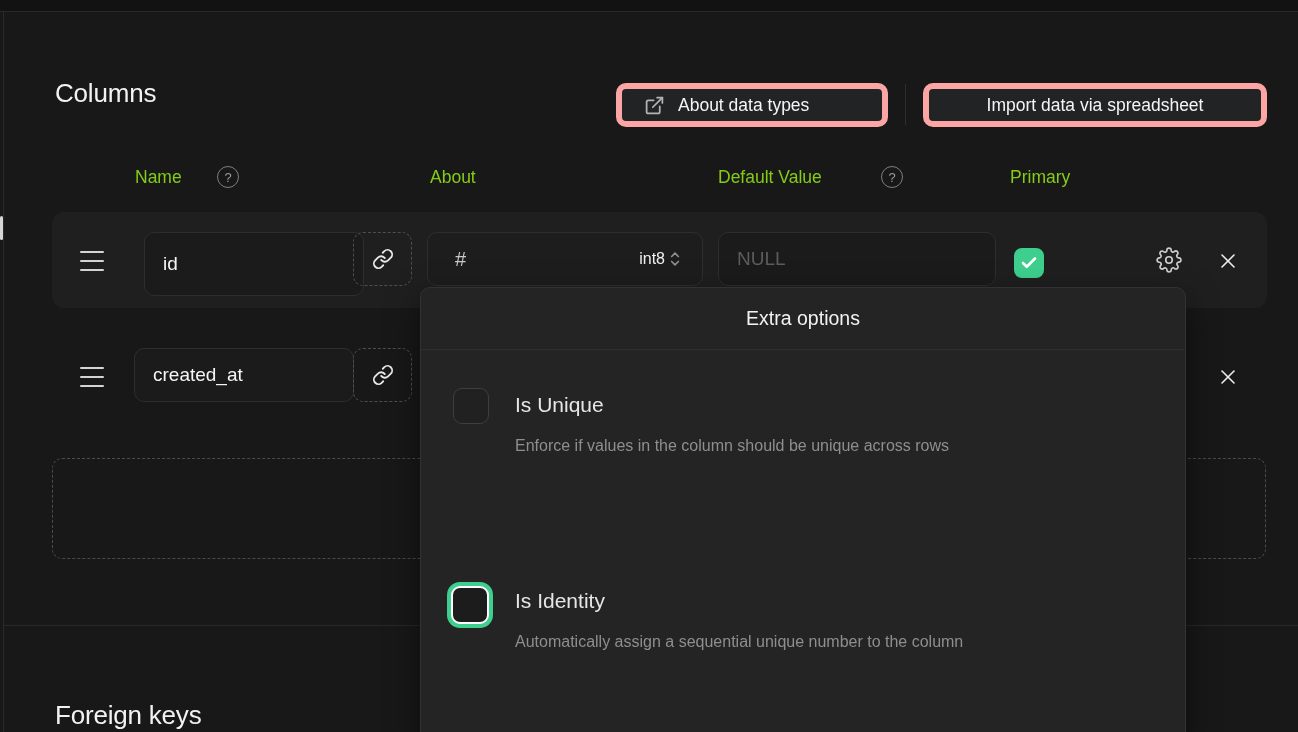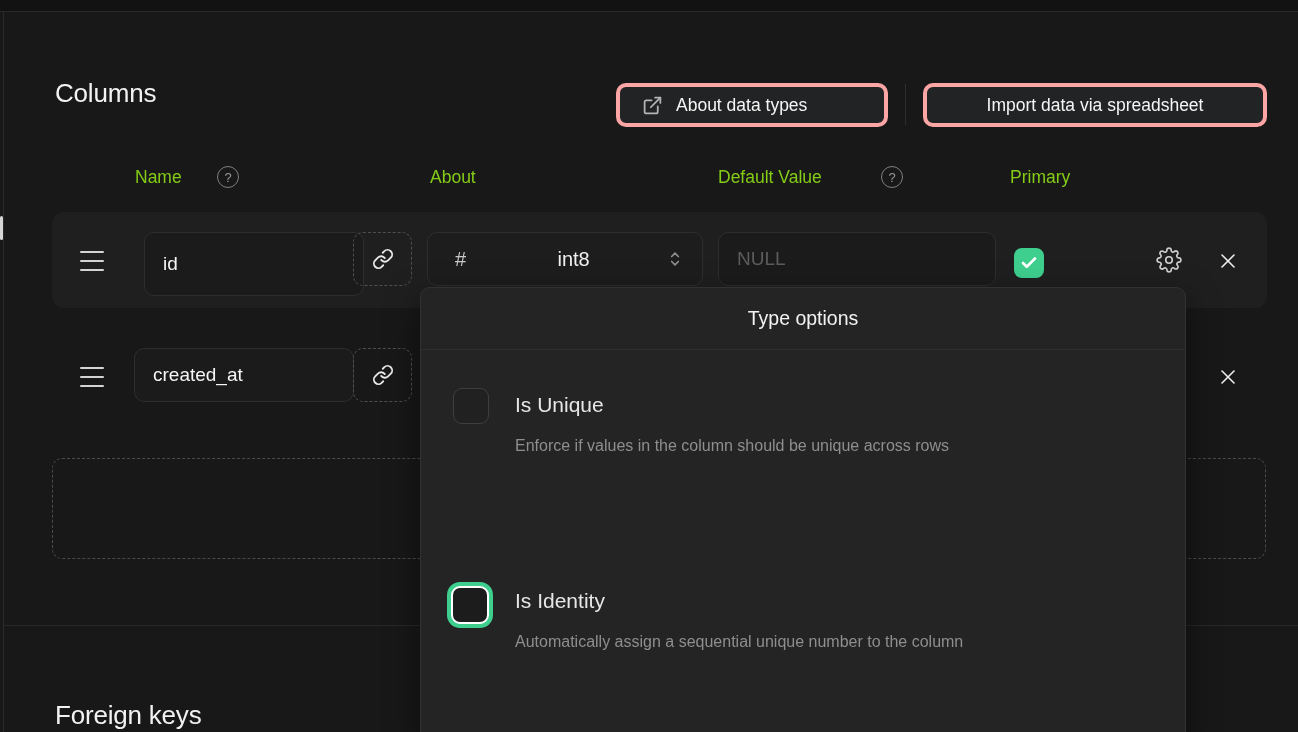--- a/index.html
+++ b/index.html
@@ -11,21 +11,21 @@
   }
   .abs{position:absolute;box-sizing:border-box;}
   .top-strip{left:0;top:0;width:1298px;height:12px;background:#121212;border-bottom:1px solid #2a2a2a;}
   .left-border{left:3px;top:12px;width:1px;height:720px;background:#2a2a2a;}
   .left-marker{left:0;top:216px;width:3px;height:24px;background:#d6d6d6;border-radius:2px;}
 
   .section-title{color:#f2f2f2;font-size:26px;letter-spacing:-0.2px;}
 
   .btn{
     display:flex;align-items:center;height:44px;border-radius:10px;
-    background:#222324;border:4px solid #fca5a5;color:#f5f5f5;
+    background:#222324;border:6px solid #fca5a5;color:#f5f5f5;
     font-size:17.5px;font-family:inherit;cursor:pointer;padding:0 22px;gap:13px;
   }
   .btn .ico{display:flex;color:#b4b4b4;}
   .btn-divider{width:1px;height:41px;background:#2e2e2e;}
 
   .col-header{color:#84cc16;font-size:17.5px;}
   .help-circle{
     width:22px;height:22px;border:1.5px solid #7f7f7f;border-radius:50%;
     color:#9a9a9a;font-size:13px;display:flex;align-items:center;justify-content:center;
   }
@@ -41,21 +41,21 @@
   .field::placeholder{color:#5c5c5c;}
   .link-btn{
     background:transparent;border:1px dashed #4f4f4f;border-radius:10px;
     color:#e8e8e8;display:flex;align-items:center;justify-content:center;cursor:pointer;
   }
   .type-select{
     background:#1d1d1d;border:1px solid #2e2e2e;border-radius:10px;
     display:flex;align-items:center;padding:0 17px 0 27px;cursor:pointer;
   }
   .type-select .hash{color:#c9c9c9;font-size:20px;}
-  .type-select .tlabel{color:#f0f0f0;font-size:20px;margin-left:16px;flex:1;text-align:center;}
+  .type-select .tlabel{color:#f0f0f0;font-size:16px;margin-left:16px;flex:1;text-align:right;}
   .type-select .chevrons{color:#8f8f8f;display:flex;}
 
   .checkbox-green{
     width:30px;height:30px;border-radius:8px;background:#3ecf8e;border:none;
     display:flex;align-items:center;justify-content:center;color:#fff;cursor:pointer;
   }
   .icon-btn{background:transparent;border:none;padding:0;display:flex;cursor:pointer;}
   .gear{color:#cfcfcf;}
   .xmark{color:#ededed;}
 
@@ -195,21 +195,21 @@
   </button>
 
   <div class="abs dashed-box" style="left:52px;top:458px;width:1214px;height:101px;"></div>
 
   <div class="abs section-divider" style="left:4px;top:625px;width:1294px;height:1px;"></div>
 
   <h2 class="abs section-title" style="left:55px;top:700px;margin:0;font-weight:400;">Foreign keys</h2>
 
   <div class="abs popover">
     <div class="popover-header">
-      <span>Type options</span>
+      <span>Extra options</span>
     </div>
 
     <div class="popt" style="left:32px;top:100px;">
       <div class="popt-box" role="checkbox" aria-checked="false"></div>
       <div>
         <div class="popt-label">Is Unique</div>
         <div class="popt-desc">Enforce if values in the column should be unique across rows</div>
       </div>
     </div>
 

